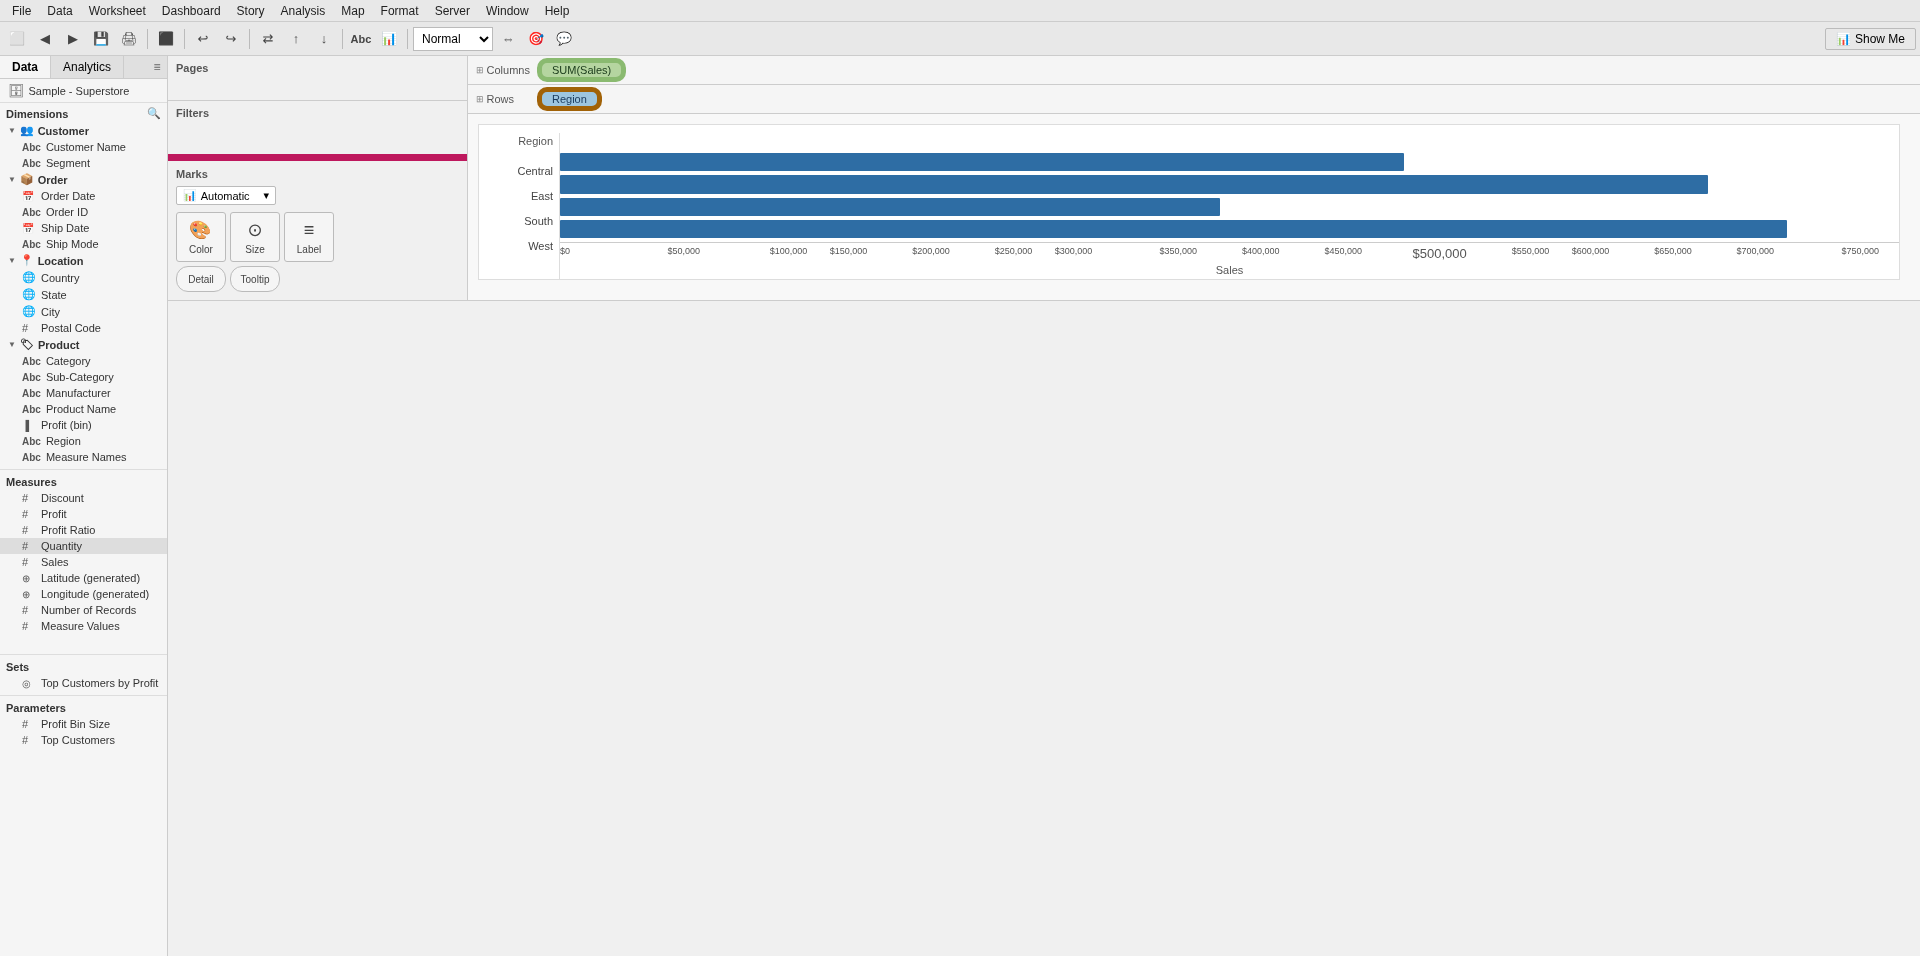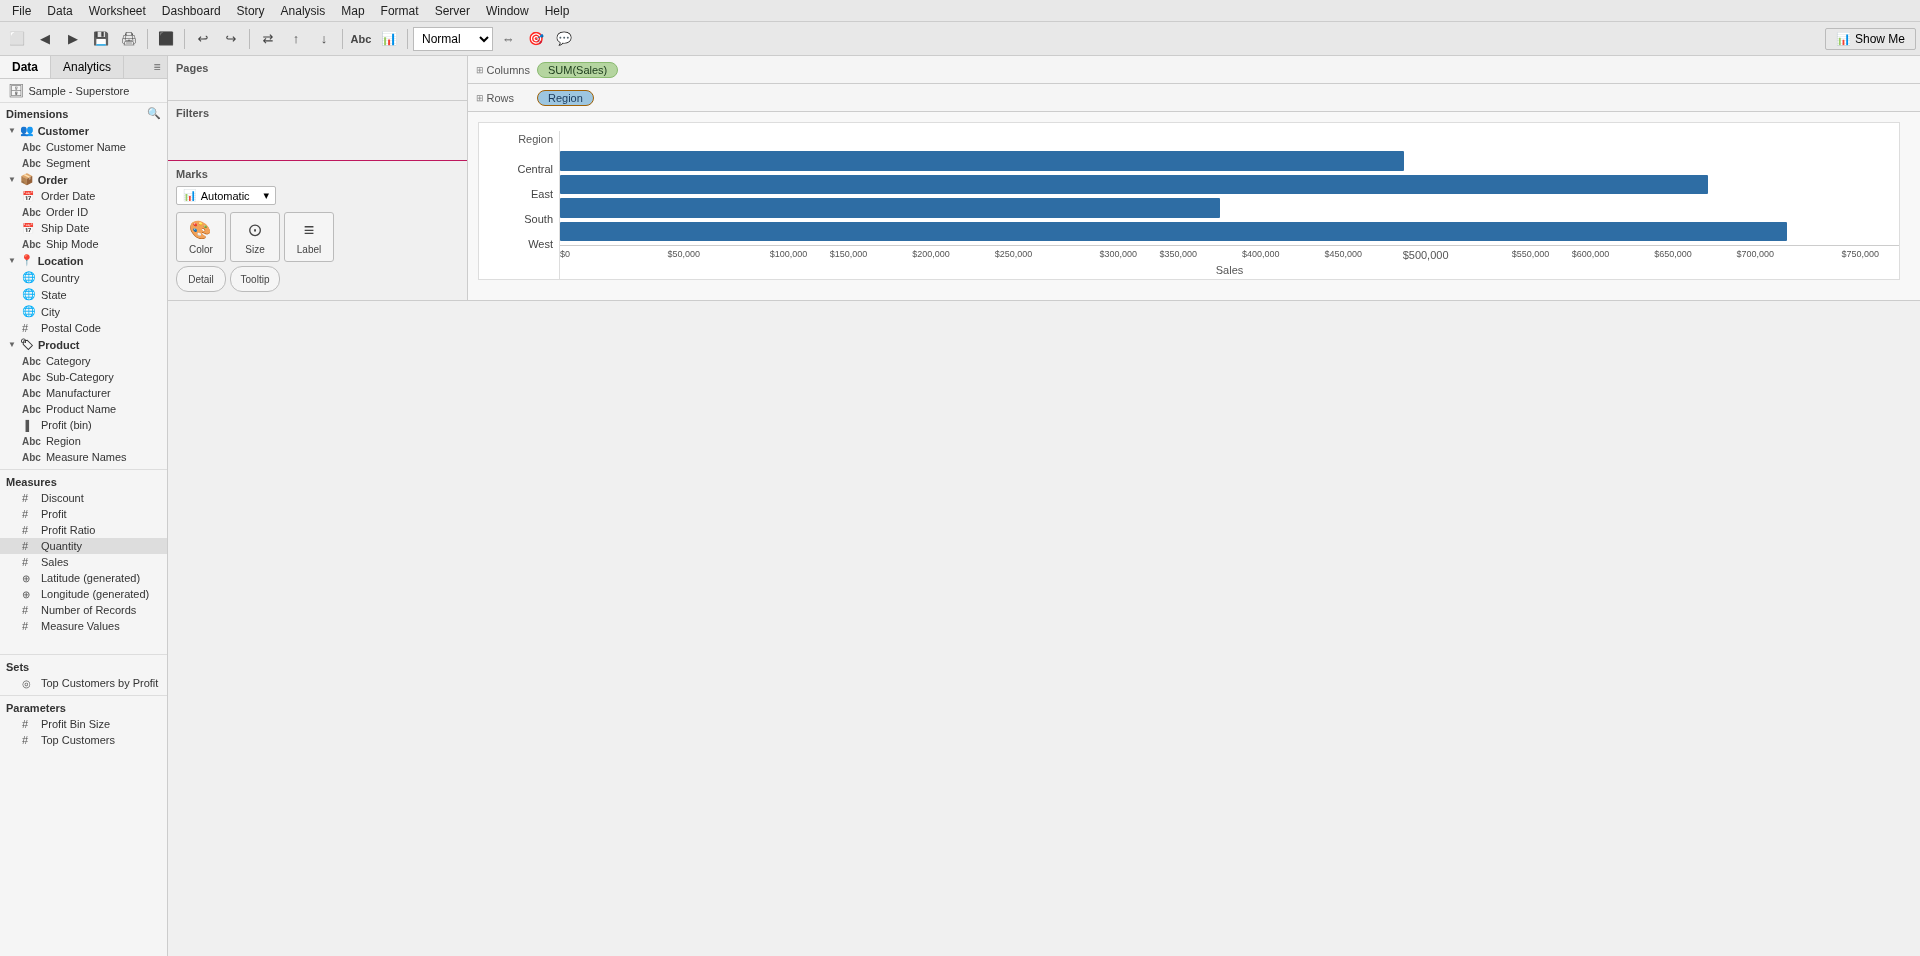--- a/index.html
+++ b/index.html
@@ -173,21 +173,21 @@
 
     
     .right-area {
       flex: 1;
       display: flex;
       flex-direction: column;
       background: #f0f0f0;
     }
     .shelf-pill {
       background: #9dc6e0;
-      border: 1px solid #a16207;
+      border: 5px solid #a16207;
       border-radius: 10px;
       padding: 1px 10px;
       font-size: 11px;
       color: #1a3a5c;
       cursor: pointer;
       display: flex;
       align-items: center;
       gap: 4px;
     }
     .shelf-pill.green {
@@ -338,21 +338,21 @@
       display: flex;
       border-bottom: 1px solid #ccc;
     }
     .pages-filters-col {
       width: 300px;
       border-right: 1px solid #ccc;
     }
 
     .filters-section {
       padding: 4px 8px;
-      border-bottom: 1px solid #be185d;
+      border-bottom: 7px solid #be185d;
       min-height: 60px;
     }
     .filters-label {
       font-size: 11px;
       font-weight: bold;
       color: #555;
       padding: 2px 0;
     }
 
     .pages-section {
@@ -705,25 +705,25 @@
                   </div>
 
                   <div style="border-top:1px solid #ccc; padding: 3px 0 0 0;">
                     <div style="display:flex; padding: 0 20px 0 0;">
                       <div style="font-size:9px;color:#555;flex:1;text-align:left;">$0</div>
                       <div style="font-size:9px;color:#555;flex:1;text-align:center;">$50,000</div>
                       <div style="font-size:9px;color:#555;flex:1;text-align:right;">$100,000</div>
                       <div style="font-size:9px;color:#555;flex:1;text-align:center;">$150,000</div>
                       <div style="font-size:9px;color:#555;flex:1;text-align:center;">$200,000</div>
                       <div style="font-size:9px;color:#555;flex:1;text-align:center;">$250,000</div>
-                      <div style="font-size:9px;color:#555;flex:1;text-align:right;">$300,000</div>
+                      <div style="font-size:9px;color:#555;flex:1;text-align:left;">$300,000</div>
                       <div style="font-size:9px;color:#555;flex:1;text-align:center;">$350,000</div>
                       <div style="font-size:9px;color:#555;flex:1;text-align:center;">$400,000</div>
                       <div style="font-size:9px;color:#555;flex:1;text-align:center;">$450,000</div>
-                      <div style="font-size:11px;color:#555;flex:1;text-align:center;">$500,000</div>
+                      <div style="font-size:13px;color:#555;flex:1;text-align:right;">$500,000</div>
                       <div style="font-size:9px;color:#555;flex:1;text-align:right;">$550,000</div>
                       <div style="font-size:9px;color:#555;flex:1;text-align:center;">$600,000</div>
                       <div style="font-size:9px;color:#555;flex:1;text-align:center;">$650,000</div>
                       <div style="font-size:9px;color:#555;flex:1;text-align:center;">$700,000</div>
                       <div style="font-size:9px;color:#555;flex:1;text-align:right;">$750,000</div>
                     </div>
                     <div class="x-axis-label">Sales</div>
                   </div>
                 </div>
               </div>

